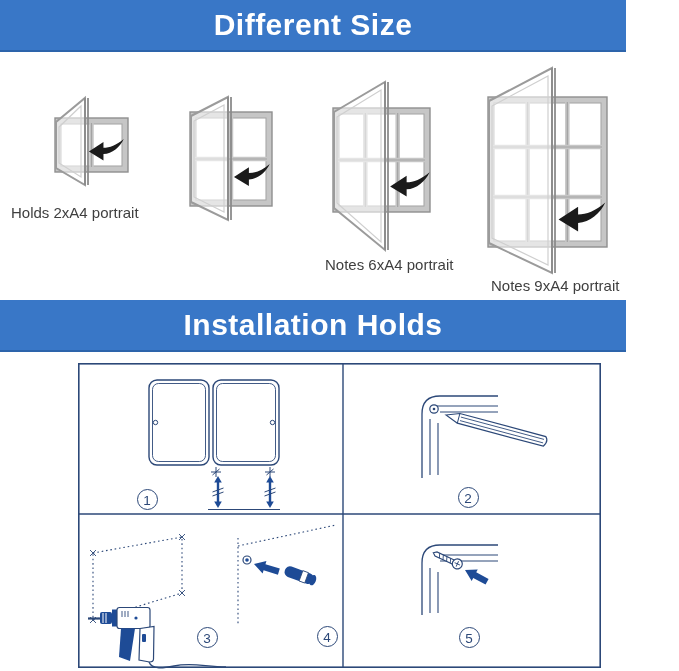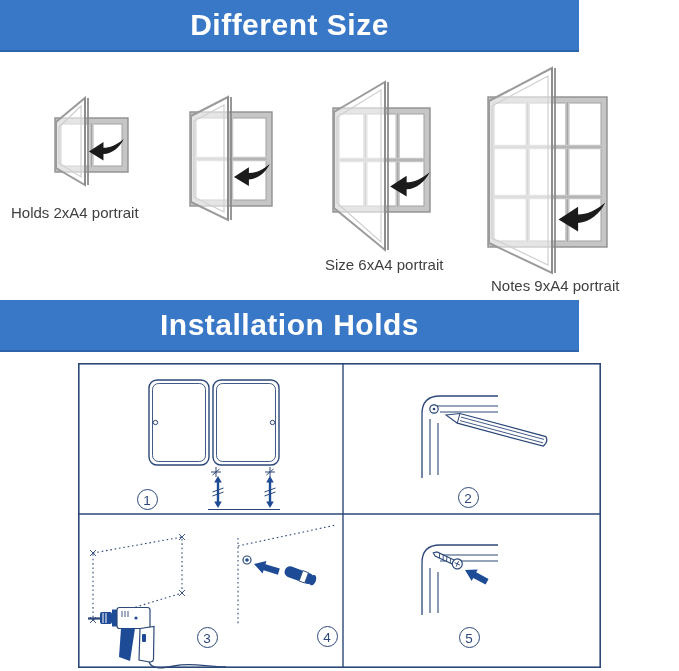--- a/index.html
+++ b/index.html
@@ -2,21 +2,21 @@
 <html style="--blue: #3977c7; --blue-dark: #2d64ab; --navy: #2c4878; --label: #3f3f3f;"><head>
 <meta charset="utf-8">
 <style>
   :root{
     --blue:#3977c7; --blue-dark:#2d64ab; --navy:#2c4878; --navy-fill:#1e4b96;
     --label:#3f3f3f;
   }
   html,body{margin:0;padding:0;background:#fff;}
   .page{position:relative;width:679px;height:671px;background:#fff;overflow:hidden;
         font-family:"Liberation Sans",sans-serif;}
-  .banner{position:absolute;left:0;width:579px;height:50px;background:var(--blue);
+  .banner{position:absolute;left:0;width:626px;height:50px;background:var(--blue);
           border-bottom:2px solid var(--blue-dark);color:#ffffff;font-weight:bold;
           font-size:30px;display:flex;align-items:center;justify-content:center;
           letter-spacing:.5px;}
   #banner-sizes{top:0;}
   #banner-install{top:300px;}
   .size-label{position:absolute;font-size:15px;color:var(--label);white-space:nowrap;}
   #sizes-svg{position:absolute;left:0;top:50px;}
   .install-box{position:absolute;left:78px;top:363px;width:523px;height:305px;}
   .install-box svg{overflow:visible;display:block;}
   .step-num{position:absolute;width:21px;height:21px;border:1.4px solid var(--navy);
@@ -93,21 +93,21 @@
         <line x1="493" y1="147" x2="602" y2="147" stroke="#a3a3a3" stroke-width="1.2"></line>
         <polygon points="489,51 552,18 552,223 489,193" fill="rgba(255,255,255,0.55)" stroke="#9b9b9b" stroke-width="2"></polygon>
         <polygon points="492,56 548,26 548,215 492,188" fill="none" stroke="#cfcfcf" stroke-width="1.2"></polygon>
         <line x1="555" y1="18" x2="555" y2="223" stroke="#8c8c8c" stroke-width="1.8"></line>
         <line x1="552" y1="18" x2="552" y2="223" stroke="#8c8c8c" stroke-width="1.8"></line>
         <path d="M58,3 C46,13 36,17 26,17 L26,8 L3,23 L26,37 L26,27 C40,26 52,16 58,3 Z" transform="translate(556,150) scale(0.85)" fill="#1b1b1b"></path>
       </g>
     </svg>
 
   <div class="size-label" style="left:11px;top:204px">Holds 2xA4 portrait</div>
-  <div class="size-label" style="left:325px;top:256px">Size 6xA4 portrait</div>
+  <div class="size-label" style="left:325px;top:256px">Notes 6xA4 portrait</div>
   <div class="size-label" style="left:491px;top:277px">Notes 9xA4 portrait</div>
 
   <div class="banner" id="banner-install">
     <span>Installation Holds</span>
   </div>
 
   <div class="install-box">
     <svg width="523" height="305" viewBox="0 0 523 305">
 
       <g stroke="#2c4878" fill="none">

